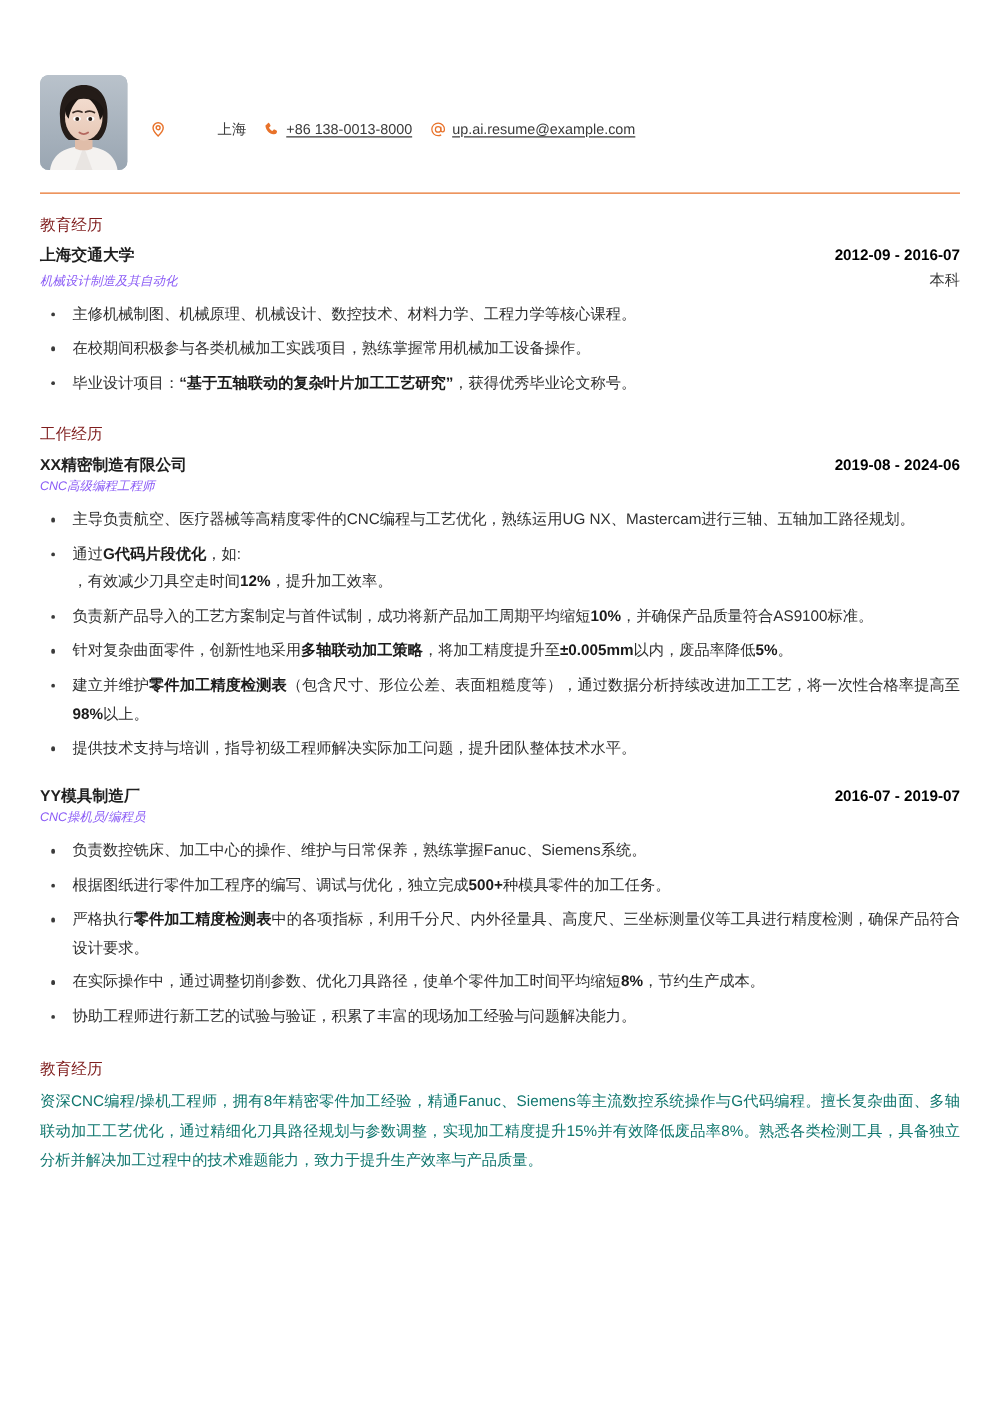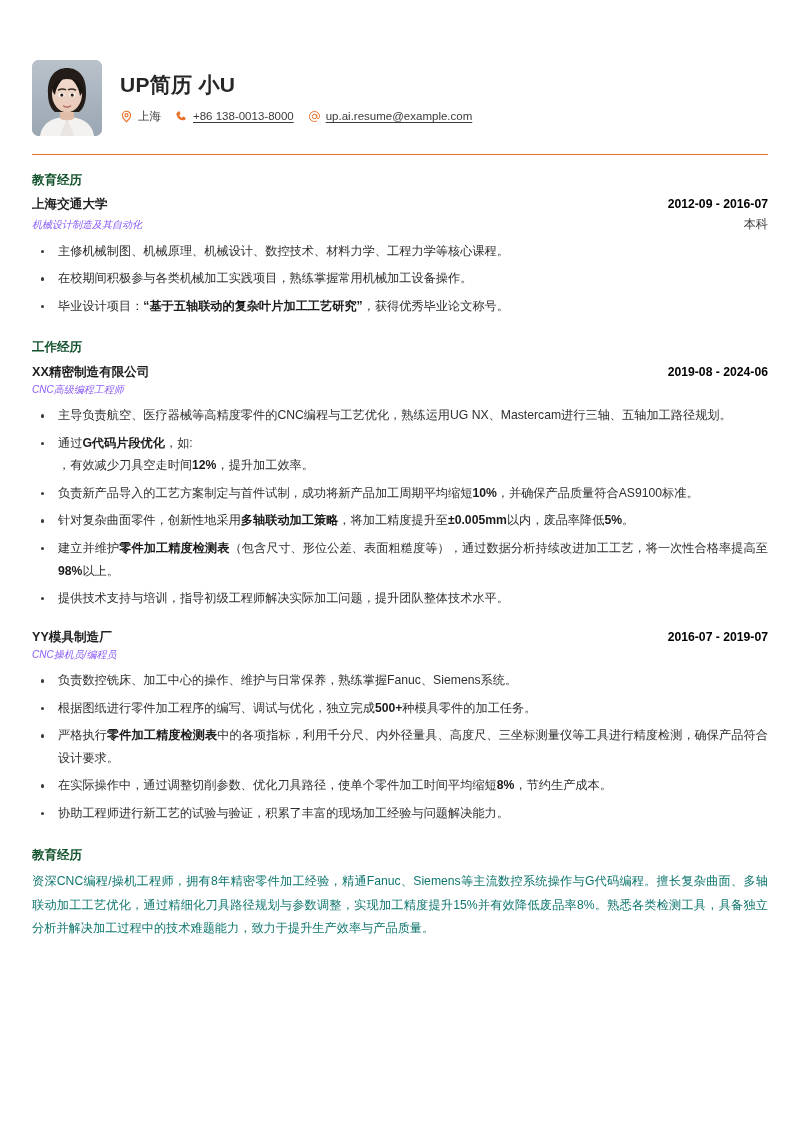--- a/index.html
+++ b/index.html
@@ -70,39 +70,39 @@
   }
   .contact-item .ic {
     display: inline-flex;
     width: 13px;
     height: 13px;
     margin-right: 5px;
     color: #e8722a;
     flex: 0 0 auto;
   }
   .contact-item .ic svg { width: 13px; height: 13px; display: block; }
-  .contact-text { color: #3a3a3a; }
+  .contact-text { color: #3a3a3a; margin-left: 36px; }
   .contact-link {
     color: #3a3a3a;
     text-underline-offset: 2px;
   }
 
   .rule {
     border: 0;
     border-top: 1.4px solid #e8722a;
     margin: 4px 0 0 0;
     height: 0;
   }
 
   
   .section { padding-top: 17px; }
   .section-title {
-    color: #14532d;
+    color: #7f1d1d;
     font-size: 12.5px;
-    font-weight: 700;
+    font-weight: 400;
     line-height: 1.3;
     margin-bottom: 7px;
   }
 
   .entry { margin-bottom: 0; }
   .entry + .entry { margin-top: 18px; }
   .entry-row {
     display: flex;
     align-items: baseline;
     justify-content: space-between;
@@ -227,21 +227,20 @@
         <ellipse cx="40.4" cy="35" rx="3.1" ry="1.9" fill="#ffffff"></ellipse>
         <circle cx="29.8" cy="35.1" r="1.6" fill="#2a1d16"></circle>
         <circle cx="40.2" cy="35.1" r="1.6" fill="#2a1d16"></circle>
 
         <path d="M35 38 q1.4 3 -0.6 3.6" stroke="#cda furthest" stroke-width="1" fill="none" stroke-linecap="round"></path>
         <path d="M31.5 46 q3.5 2.6 7 0" stroke="#b4685f" stroke-width="1.4" fill="none" stroke-linecap="round"></path>
       </svg>
     </div>
 
     <div class="identity">
-      <div class="name">UP简历 小U</div>
       <div class="contacts">
 
         <span class="contact-item">
           <span class="ic">
             <svg viewBox="0 0 16 16" fill="none" stroke="currentColor" stroke-width="1.4">
               <path d="M8 14.5s5-4.6 5-8a5 5 0 10-10 0c0 3.4 5 8 5 8z"></path>
               <circle cx="8" cy="6.4" r="1.9"></circle>
             </svg>
           </span>
           <span class="contact-text">上海</span>

